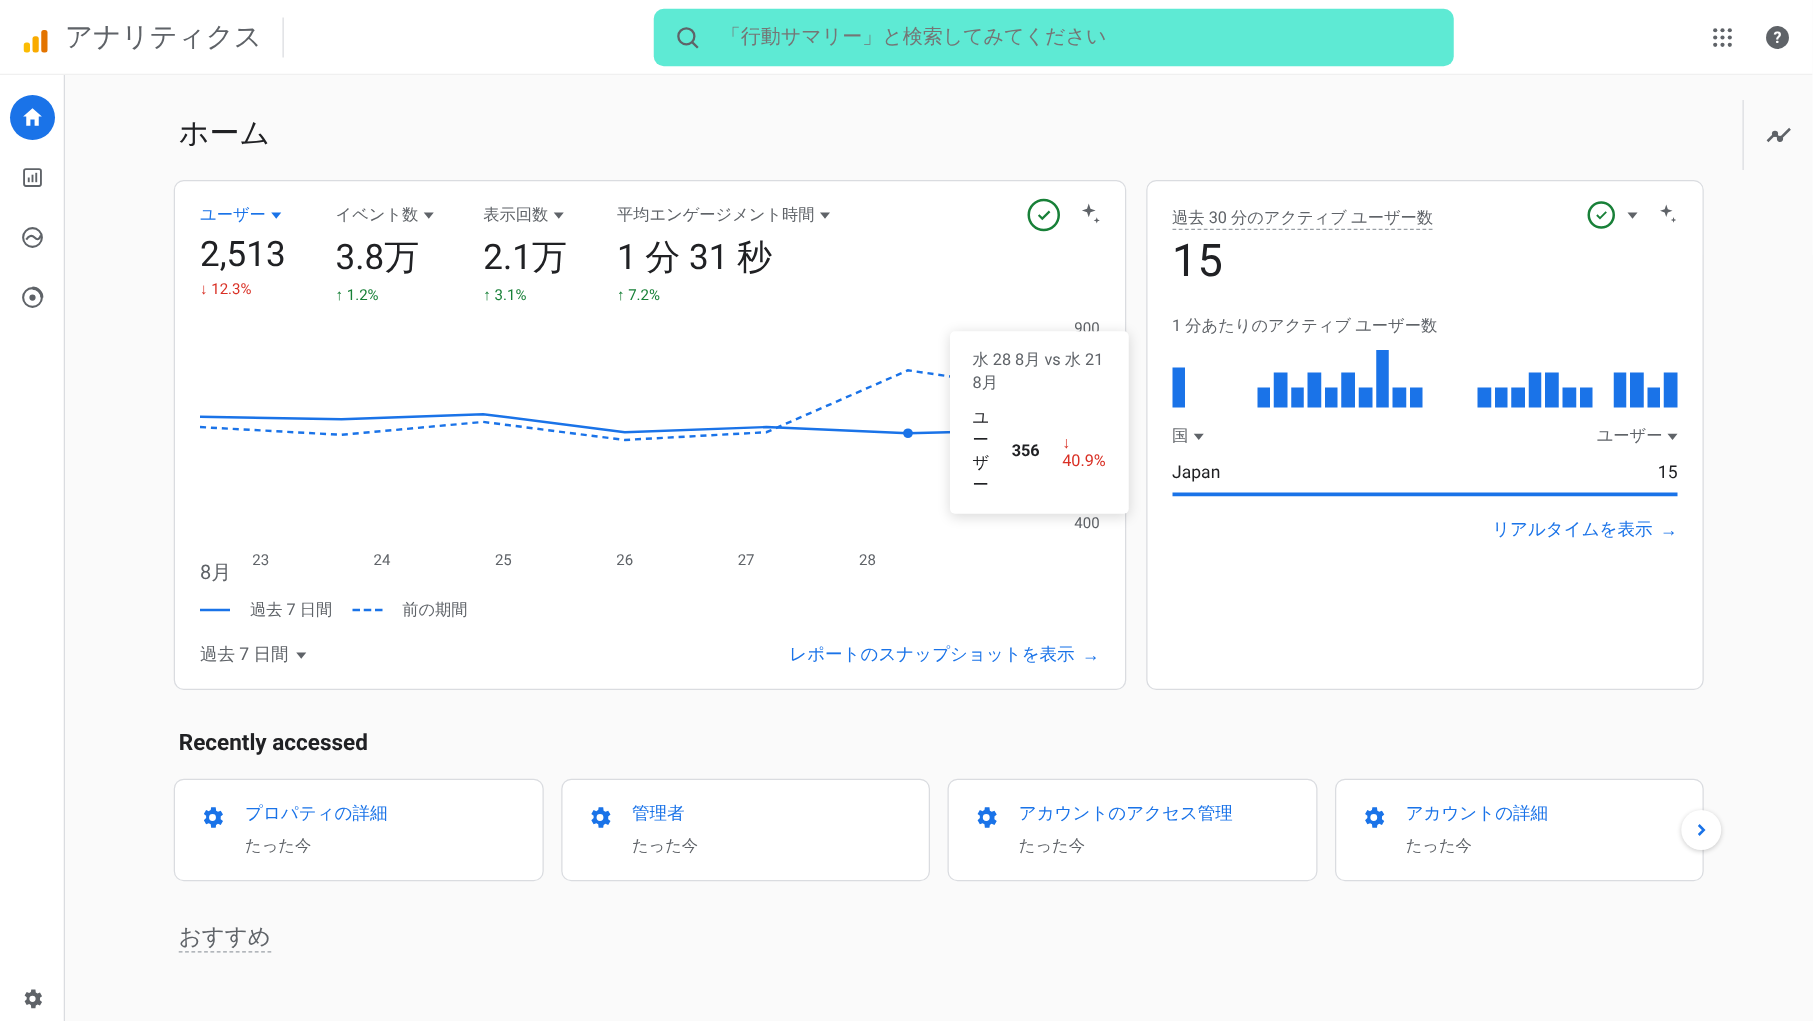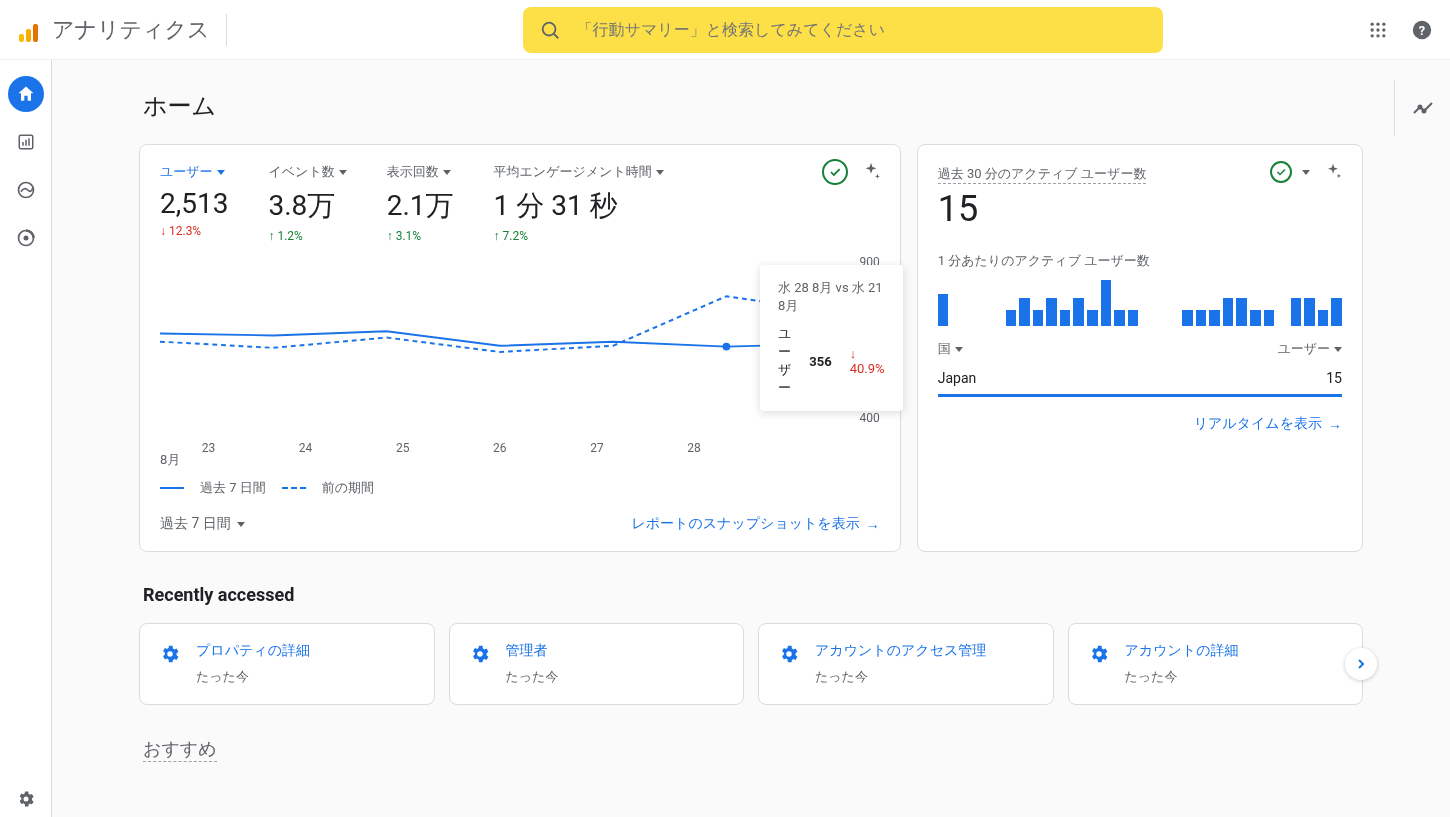--- a/index.html
+++ b/index.html
@@ -2,21 +2,21 @@
 <html><head>
 <meta charset="utf-8">
 <style>
 * { box-sizing: border-box; margin: 0; padding: 0; }
 body { font-family: 'Google Sans', Roboto, Arial, sans-serif; background: #fff; color: #202124; overflow: hidden; }
 .header { height: 60px; display: flex; align-items: center; padding: 0 16px; border-bottom: 1px solid #f0f0f0; }
 .logo { display: flex; align-items: flex-end; gap: 12px; }
 .logo-icon { width: 24px; height: 24px; }
 .logo-text { font-size: 22px; color: #5f6368; font-weight: 400; }
 .divider-v { width: 1px; height: 32px; background: #dadce0; margin: 0 16px; }
-.search-box { flex: 0 0 640px; margin-left: 280px; display: flex; align-items: center; background: #fde047; border-radius: 8px; height: 46px; padding: 0 16px; gap: 16px; }
+.search-box { flex: 0 0 640px; margin-left: 280px; display: flex; align-items: center; background: #5eead4; border-radius: 8px; height: 46px; padding: 0 16px; gap: 16px; }
 .search-box input { border: none; background: none; outline: none; font-size: 16px; flex: 1; color: #5f6368; }
 .header-right { margin-left: auto; display: flex; align-items: center; gap: 20px; }
 .apps-icon, .help-icon { width: 24px; height: 24px; color: #5f6368; cursor: pointer; display:flex; align-items:center; justify-content:center; }
 
 .layout { display: flex; height: calc(100vh - 60px); }
 .sidebar { width: 52px; border-right: 1px solid #dadce0; display: flex; flex-direction: column; align-items: center; padding-top: 16px; gap: 12px; }
 .sidebar-item { width: 36px; height: 36px; border-radius: 50%; display: flex; align-items: center; justify-content: center; cursor: pointer; color: #5f6368; }
 .sidebar-item.active { background: #1a73e8; color: #fff; }
 .sidebar-spacer { flex: 1; }
 
@@ -40,21 +40,21 @@
 .card-actions { position: absolute; top: 14px; right: 16px; display: flex; gap: 10px; align-items: center; }
 .check-badge { width: 26px; height: 26px; border: 2px solid #188038; border-radius: 50%; display:flex; align-items:center; justify-content:center; color:#188038; }
 .check-badge.small { width:22px; height:22px; }
 .sparkle-btn { width:26px; height:26px; cursor:pointer; color:#5f6368; display:flex; align-items:center; justify-content:center; }
 
 .chart-area { position: relative; height: 200px; margin-top: 12px; }
 .y-labels { position:absolute; right:0; top:0; bottom:30px; display:flex; flex-direction:column; justify-content:space-between; font-size:12px; color:#5f6368; text-align:right; }
 .chart-svg { position:absolute; left:0; right:40px; top:0; bottom:30px; }
 .x-labels { position:absolute; left:0; right:40px; bottom:0; display:flex; justify-content:space-between; font-size:12px; color:#5f6368; }
 .x-labels .xtick { width:14.28%; text-align:center; }
-.x-month { position:absolute; left:0; bottom:-14px; font-size:13px; color:#5f6368; }
+.x-month { position:absolute; left:0; bottom:-14px; font-size:16px; color:#5f6368; }
 
 .legend { display:flex; gap:16px; margin-top:24px; font-size:13px; color:#5f6368; align-items:center; }
 .legend-line { width:24px; height:0; border-top:2px solid #1a73e8; display:inline-block; }
 .legend-dash { width:24px; height:0; border-top:2px dashed #1a73e8; display:inline-block; }
 
 .card-footer { display:flex; justify-content:space-between; align-items:center; margin-top:18px; font-size:14px; }
 .period-select { color:#5f6368; display:flex; align-items:center; gap:6px; cursor:pointer; }
 .link-btn { color:#1a73e8; display:flex; align-items:center; gap:6px; cursor:pointer; }
 
 .realtime-title { font-size:13px; color:#5f6368; border-bottom:1px dashed #9aa0a6; display:inline-block; }

